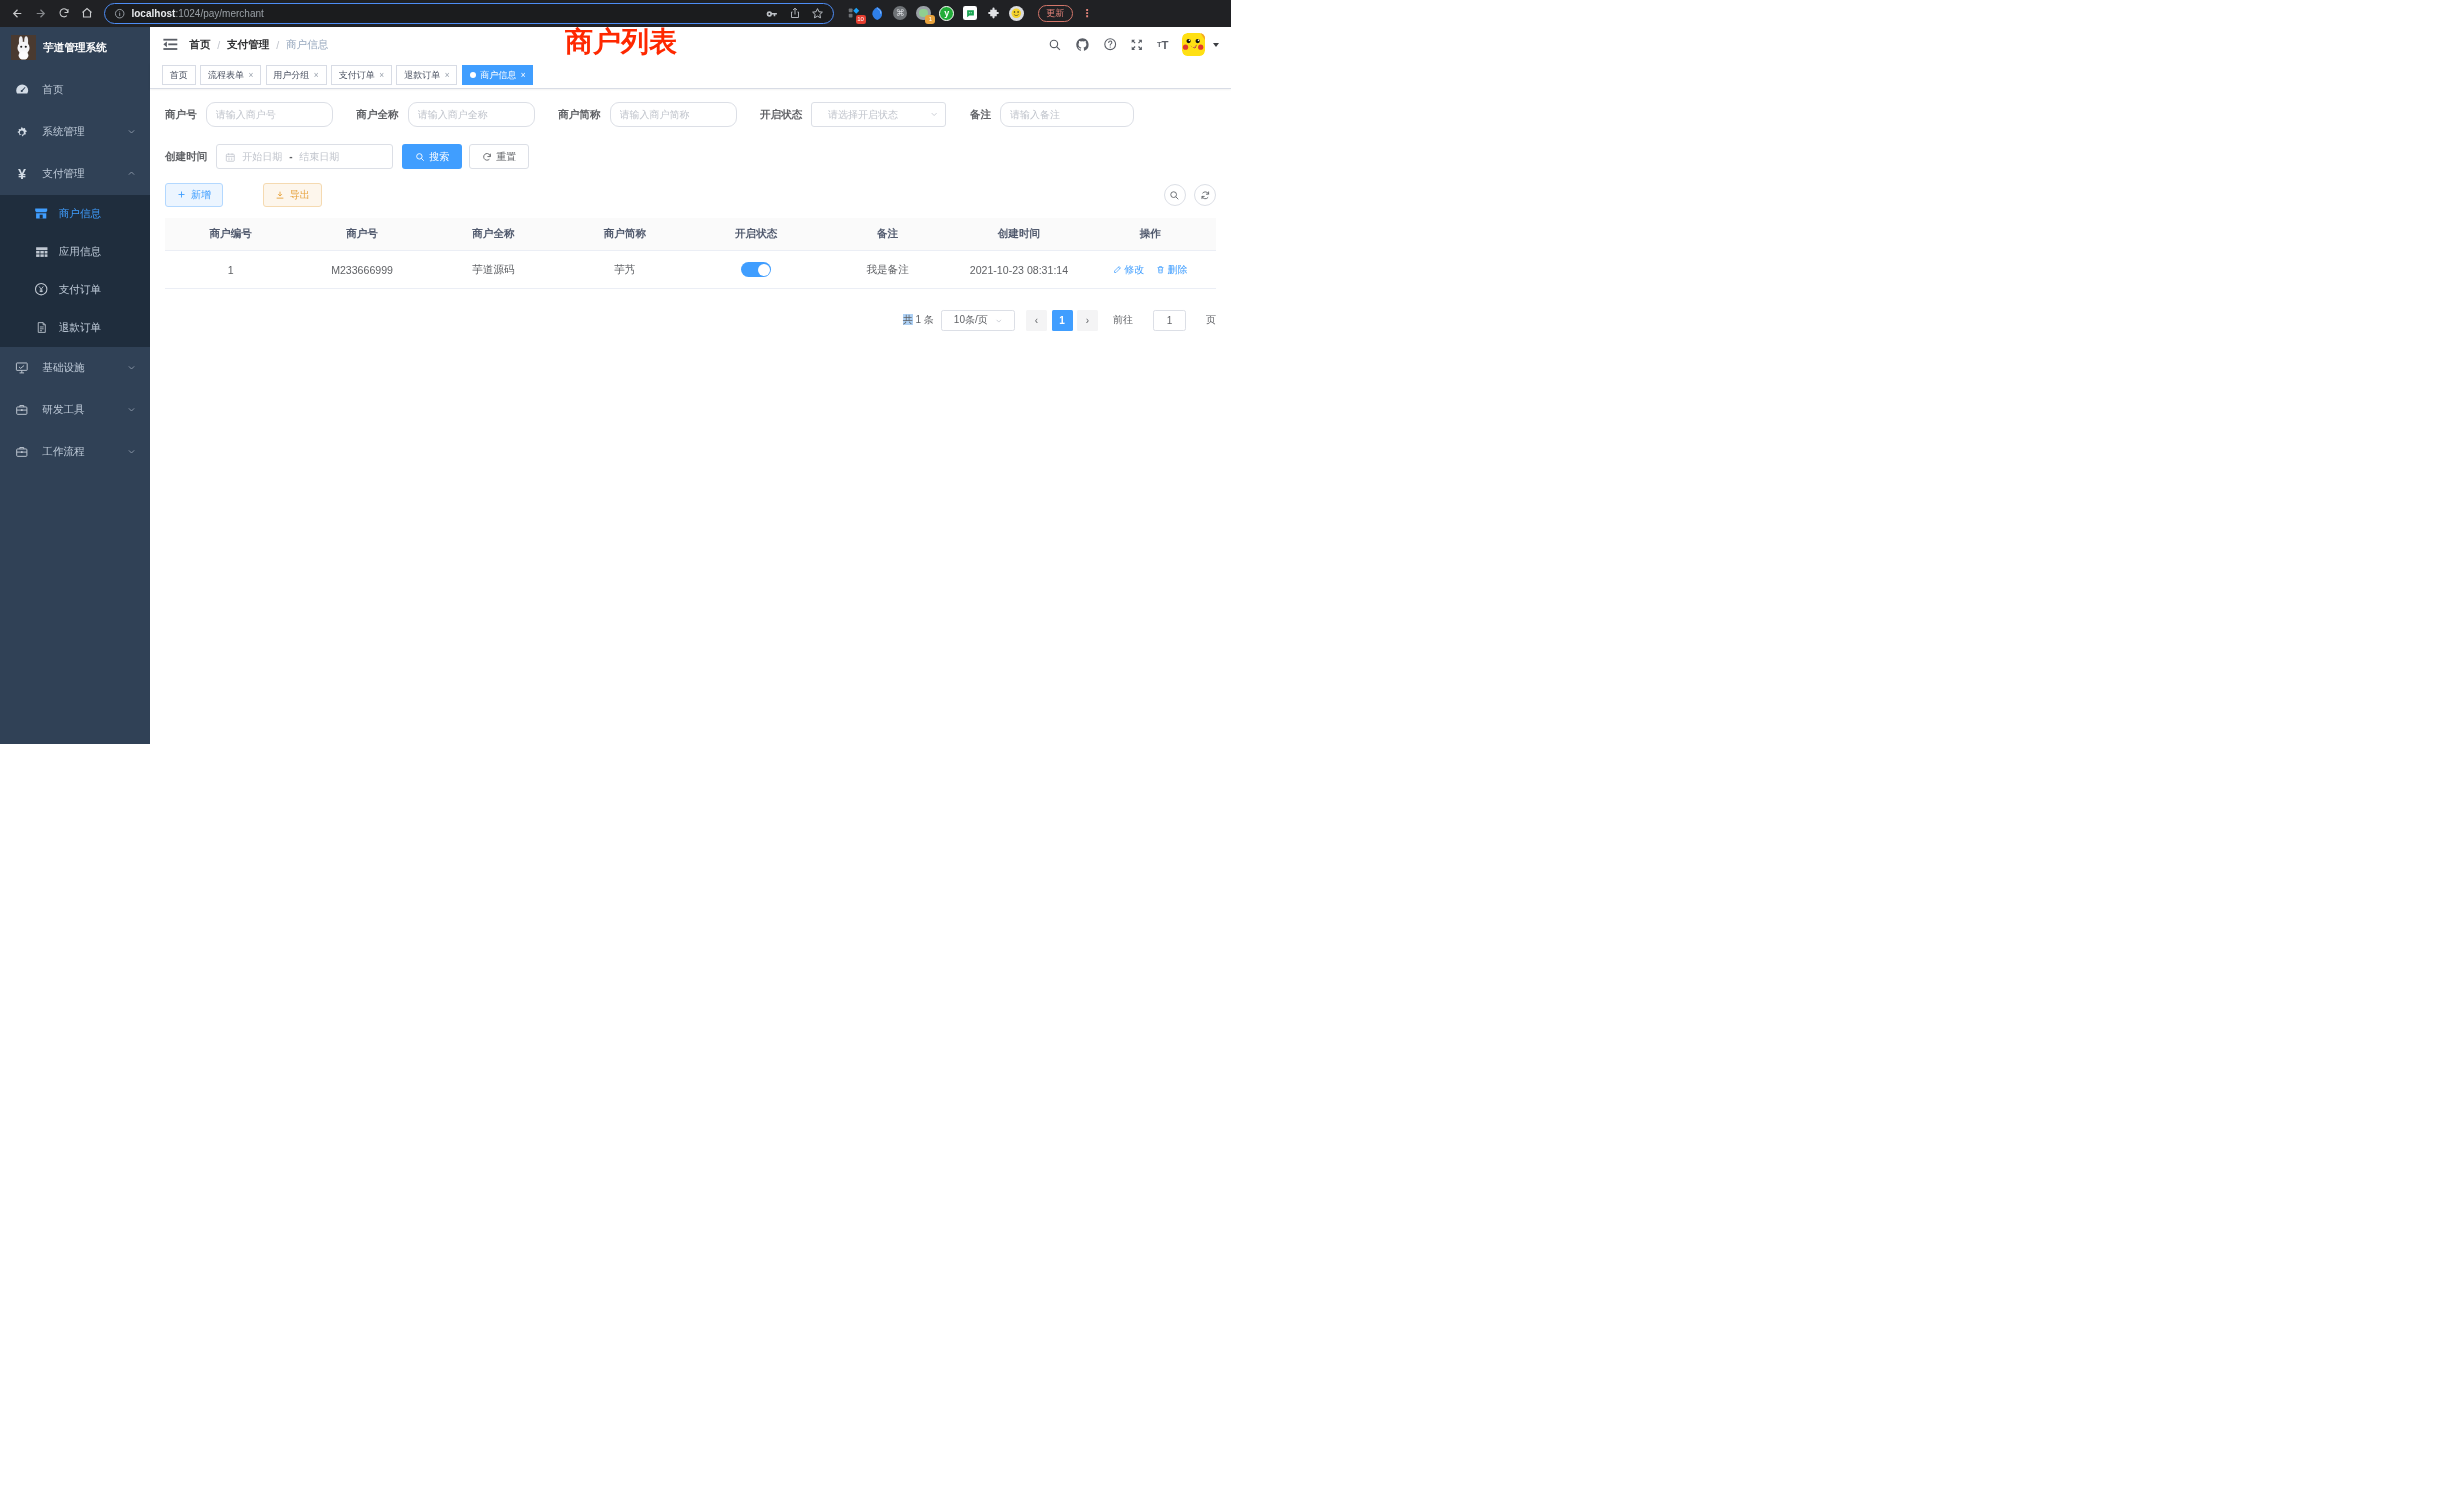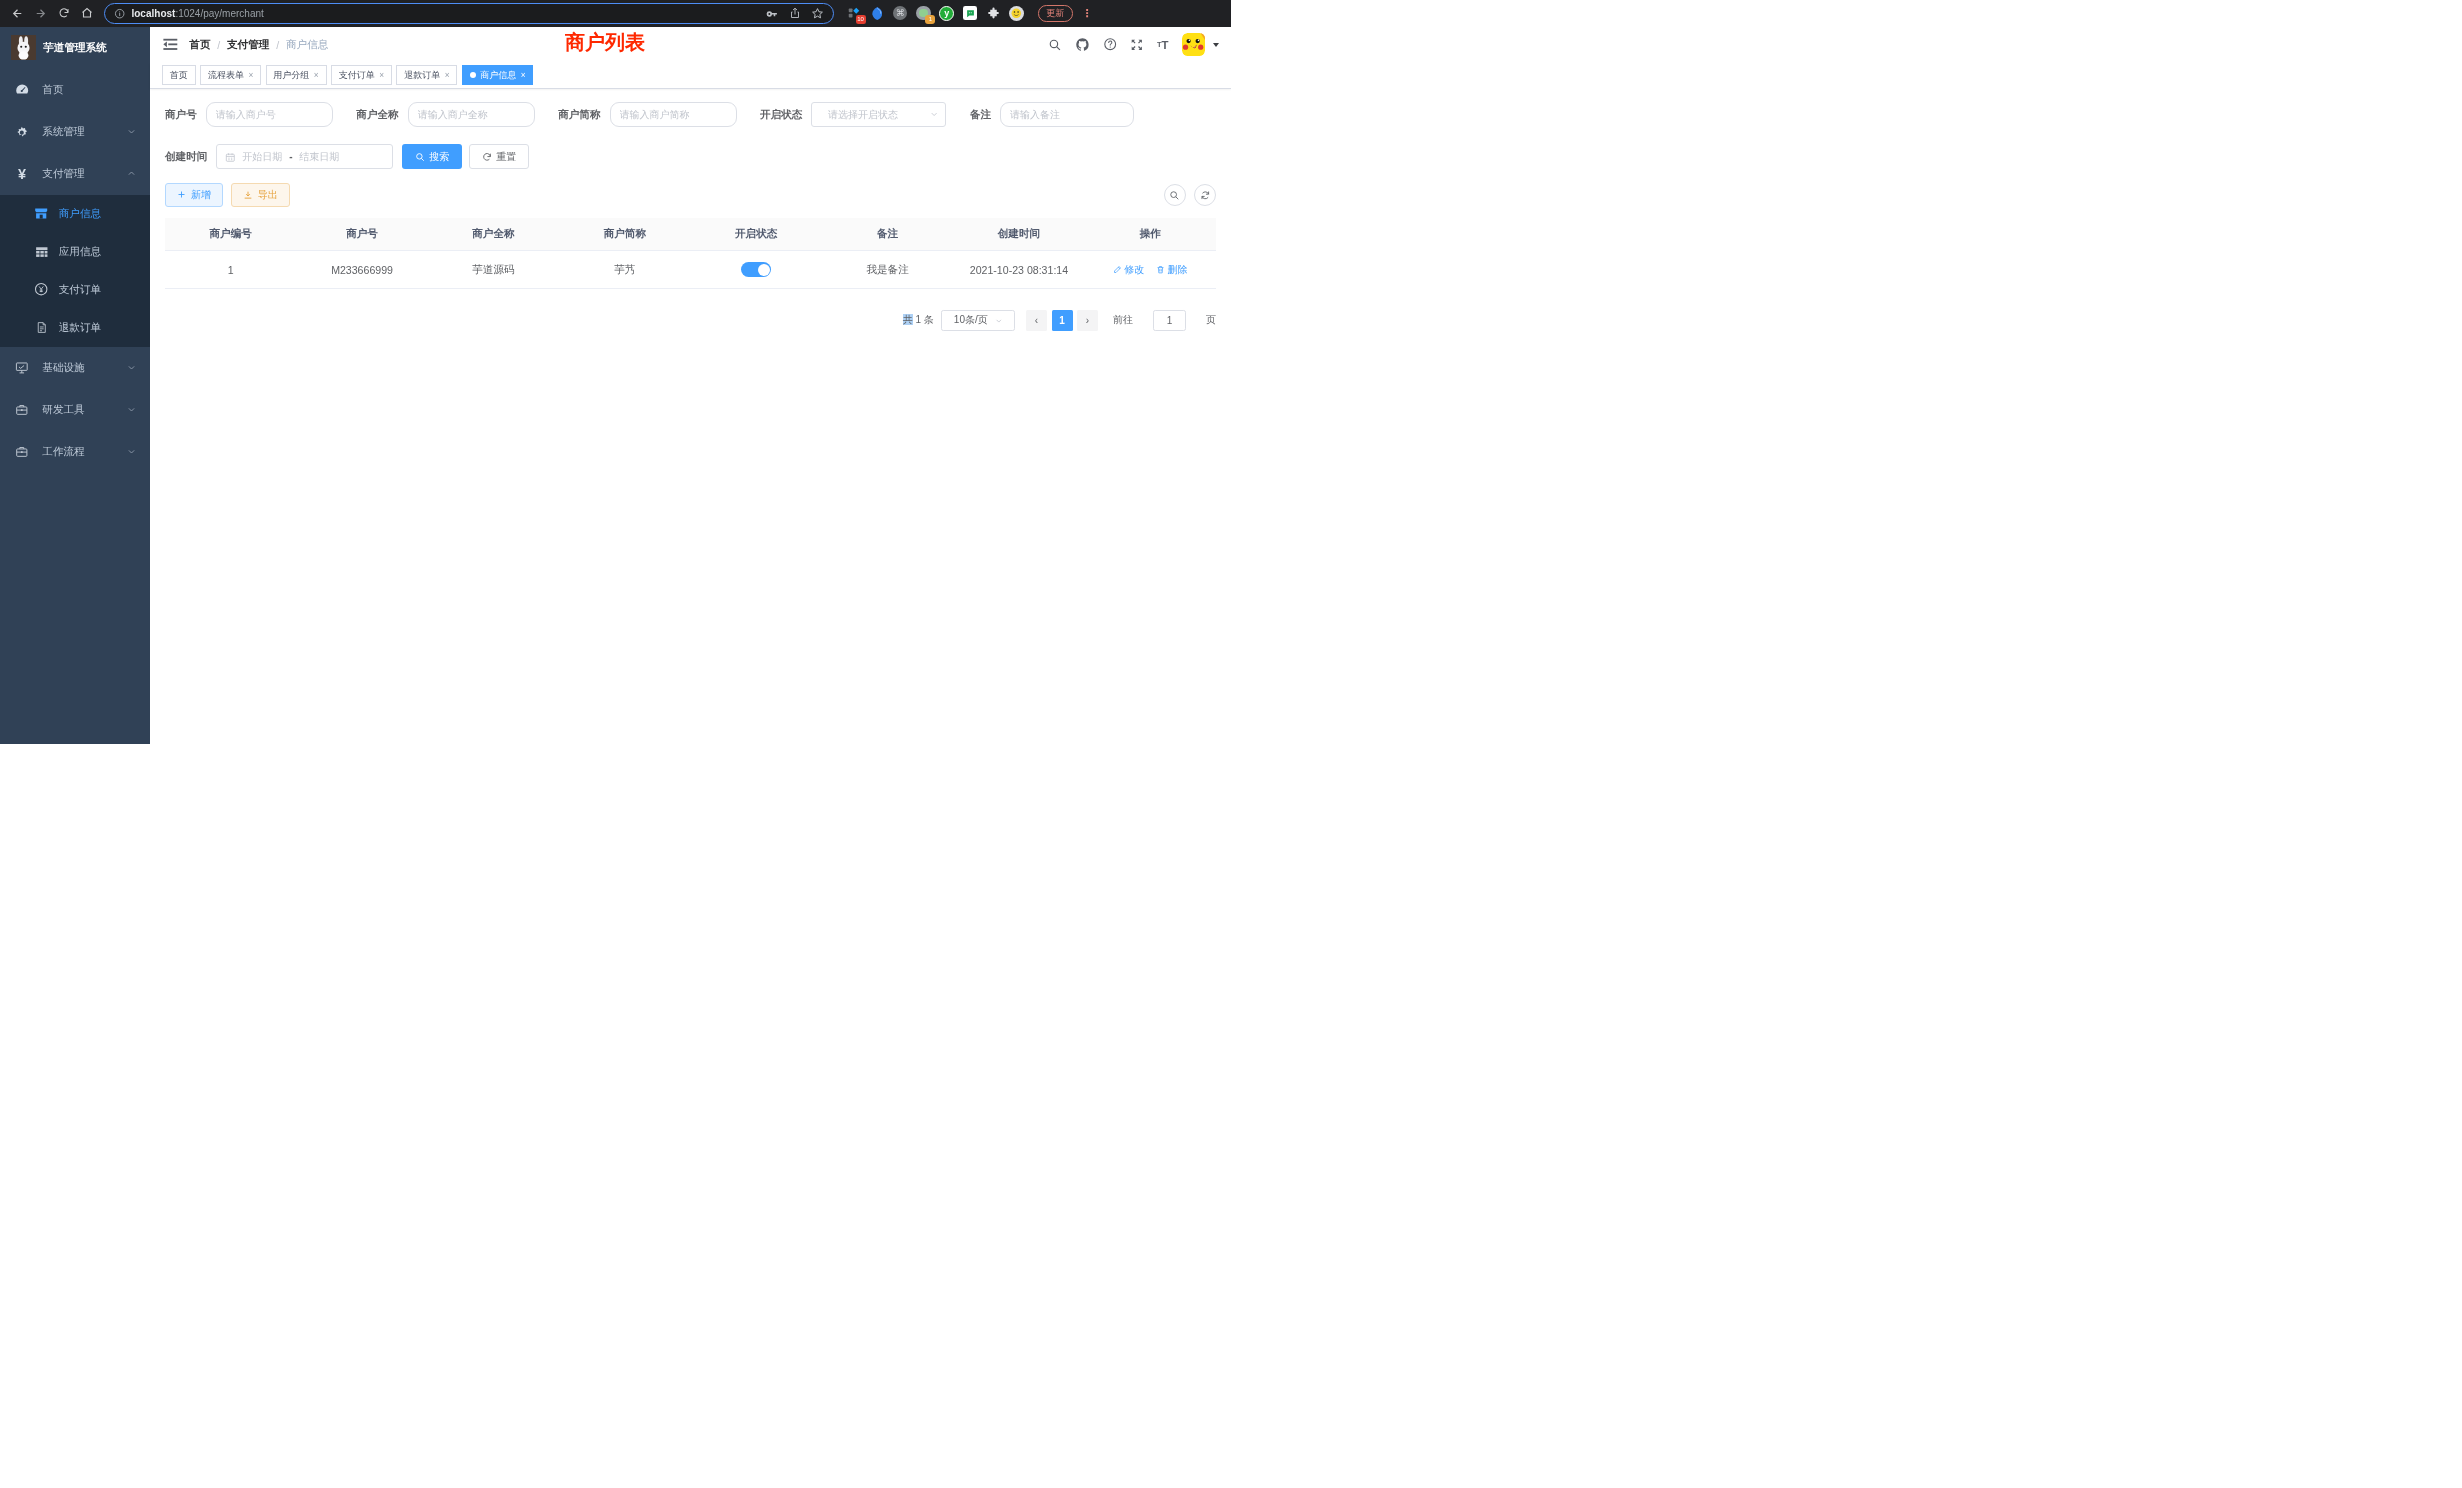--- a/index.html
+++ b/index.html
@@ -59,21 +59,21 @@
   .crumb { color:#303133; font-weight:700; }
   .crumb.current { color:#97a8be; font-weight:400; }
   .crumb-sep { color:#c0c4cc; margin:0 6.8px; }
   .nav-right { margin-left:auto; display:flex; align-items:center; gap:13px; color:#5a5e66; }
   .nav-right .hic { display:flex; align-items:center; justify-content:center; cursor:pointer; }
   .font-ic { font-weight:700; color:#5a5e66; font-size:11.4px; }
   .font-ic .small-t { font-size:7.6px; }
   .avatar { width:23px; height:23px; border-radius:5.3px; overflow:hidden; cursor:pointer; }
   .caret-down { width:0; height:0; border-left:3.8px solid transparent; border-right:3.8px solid transparent;
     border-top:4.5px solid #3c3e42; margin-left:-4.5px; cursor:pointer; }
-  .annotation { position:absolute; left:415px; top:0.8px; font-size:20px; line-height:30px;
+  .annotation { position:absolute; left:415px; top:0.8px; font-size:28px; line-height:30px;
     color:#fe2800; font-weight:700; z-index:30; pointer-events:none; }
 
   .tags-bar { height:26px; display:flex; align-items:center; gap:4.5px; padding:0 12px;
     border-bottom:0.8px solid #d8dce5; box-shadow:0 0.8px 2.3px rgba(0,0,0,.08); }
   .tag { height:20px; display:flex; align-items:center; gap:4.5px; padding:0 6.8px;
     border:0.8px solid #d8dce5; background:#fff; color:#495060; font-size:9px; cursor:pointer; }
   .tag .tclose { font-size:8.3px; color:#9aa2ad; }
   .tag.active { background:#409eff; border-color:#409eff; color:#fff; }
   .tag.active .tclose { color:#fff; }
   .tag-dot { width:6px; height:6px; border-radius:50%; background:#fff; }
@@ -96,21 +96,21 @@
     display:flex; align-items:center; padding:0 7.6px; gap:6.8px; font-size:10px; color:#c0c4cc; }
   .daterange .dsep { color:#606266; font-weight:700; }
   .btn { height:25px; border-radius:3px; display:inline-flex; align-items:center; gap:4.5px;
     font-size:10px; padding:0 11.4px; cursor:pointer; border:0.8px solid transparent; white-space:nowrap; }
   .btn-primary { background:#409eff; color:#fff; }
   .btn-plain { background:#fff; border-color:#dcdfe6; color:#606266; }
   .btn-add { background:#ecf5ff; border-color:#b3d8ff; color:#409eff; height:23.5px; }
   .btn-export { background:#fdf6ec; border-color:#f5dab1; color:#e6a23c; height:23.5px; }
   .gap10 { margin-right:7.6px; }
 
-  .toolbar-row { display:flex; align-items:center; margin:2.3px 0 11.4px 0; }
+  .toolbar-row { display:flex; align-items:center; margin:2.3px 0 11.4px 0;gap:32px; }
   .util-btns { margin-left:auto; display:flex; gap:8.3px; }
   .util-circle { width:22px; height:22px; border-radius:50%; border:0.8px solid #dcdfe6;
     background:#fff; display:flex; align-items:center; justify-content:center; color:#666; cursor:pointer; }
 
   
   table.grid { width:100%; border-collapse:collapse; table-layout:fixed; }
   .grid th { height:33px; background:#fafafa; color:#515a6e; font-size:10.6px; font-weight:700;
     border-bottom:0.8px solid #ebeef5; text-align:center; }
   .grid td { height:38px; color:#606266; font-size:10.6px; text-align:center;
     border-bottom:0.8px solid #ebeef5; }

